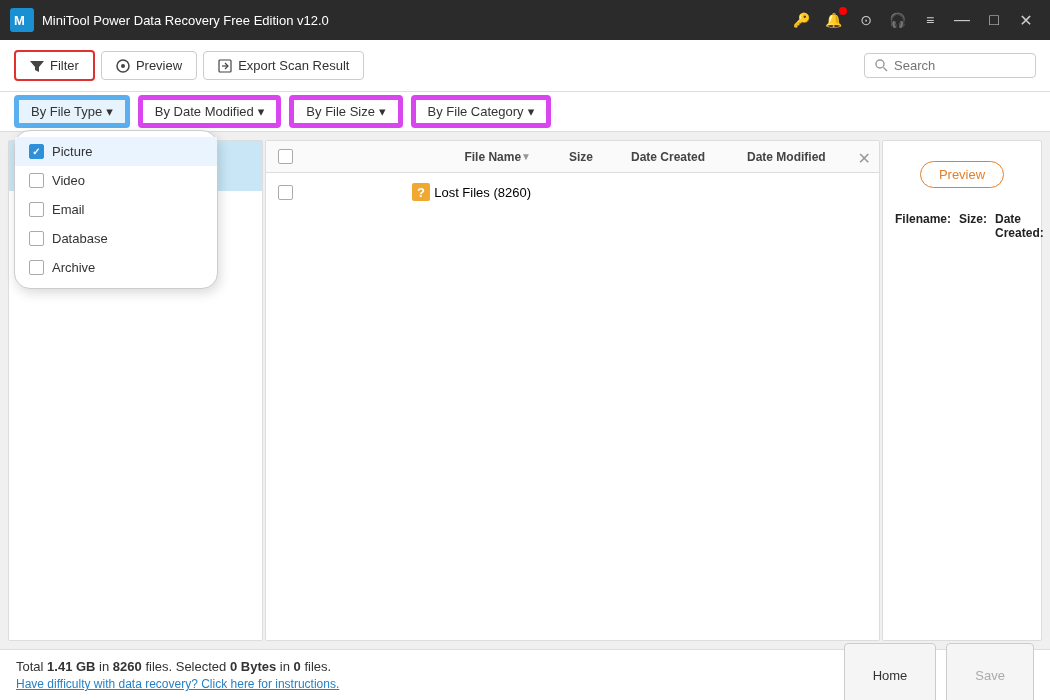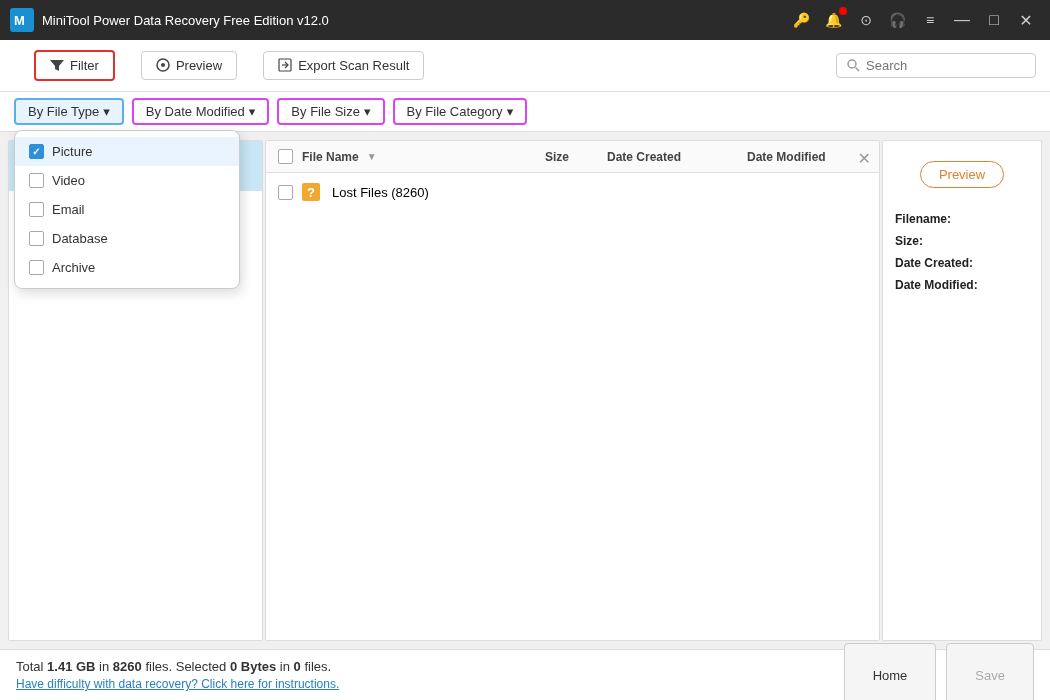--- a/index.html
+++ b/index.html
@@ -86,43 +86,42 @@
       height: 52px;
       display: flex;
       align-items: center;
       padding: 0 14px;
       border-bottom: 1px solid #ddd;
       flex-shrink: 0;
       gap: 6px;
     }
     .toolbar-btn {
       display: flex;
-      align-items: flex-start;
+      align-items: flex-end;
       gap: 6px;
       padding: 6px 14px;
       border: 1px solid #ccc;
       border-radius: 4px;
       background: #fff;
       cursor: pointer;
       font-size: 13px;
       color: #333;
-      margin-left: 20px;
     }
     .toolbar-btn.active {
       border: 2px solid #e03030;
       color: #333;
     }
     .search-box {
       margin-left: auto;
       display: flex;
       align-items: center;
       border: 1px solid #ccc;
       border-radius: 4px;
       padding: 4px 10px;
-      width: 200px;
+      width: 172px;
       background: #fff;
     }
     .search-box input {
       border: none;
       outline: none;
       font-size: 13px;
       width: 100%;
       color: #999;
     }
     .search-icon-svg {
@@ -141,43 +140,43 @@
       border-bottom: 1px solid #ddd;
       flex-shrink: 0;
       gap: 8px;
       position: relative;
     }
     .filter-dropdown {
       display: flex;
       align-items: center;
       gap: 4px;
       padding: 4px 12px;
-      border: 2px solid #d946ef;
+      border: 5px solid #d946ef;
       border-radius: 4px;
       background: #fff;
       cursor: pointer;
       font-size: 13px;
       color: #333;
     }
     .filter-dropdown.active {
       background: #e8f4fd;
       border-color: #5aafec;
     }
 
     
     .dropdown-menu {
       position: absolute;
       top: 38px;
       left: 14px;
       background: #fff;
       border: 1px solid #ccc;
-      border-radius: 8px;
+      border-radius: 16px;
       box-shadow: 2px 4px 12px rgba(0,0,0,0.15);
       z-index: 100;
-      width: 226px;
+      width: 204px;
       padding: 6px 0;
     }
     .dropdown-item {
       display: flex;
       align-items: center;
       gap: 8px;
       padding: 7px 14px;
       cursor: pointer;
       font-size: 13px;
       color: #333;
@@ -239,23 +238,23 @@
       align-items: center;
       padding: 8px 12px;
       border-bottom: 1px solid #ddd;
       background: #fafafa;
       font-weight: 600;
       font-size: 12px;
       color: #444;
       gap: 0;
     }
     .col-checkbox { width: 24px; flex-shrink: 0; }
-    .col-filename { flex: 1; display: flex; align-items: center; gap: 8px; }
+    .col-filename { flex: 1; display: flex; align-items: center; gap: 0; justify-content: flex-end; }
     .col-size { width: 100px; flex-shrink: 0; text-align: center; }
-    .col-created { width: 140px; flex-shrink: 0; }
+    .col-created { width: 116px; flex-shrink: 0; }
     .col-modified { width: 120px; flex-shrink: 0; }
     .sort-icon { font-size: 10px; color: #999; }
 
     .file-list-body {
       flex: 1;
       overflow-y: auto;
       padding: 4px 0;
     }
     .file-row {
       display: flex;
@@ -303,21 +302,21 @@
       cursor: pointer;
       font-size: 13px;
       background: #fff;
       margin-bottom: 16px;
     }
     .preview-meta {
       width: 100%;
       font-size: 12px;
       color: #333;
       display: flex;
-      flex-direction: column;
+      flex-direction: row;
       gap: 8px;
     }
     .preview-meta-item {
       display: flex;
       flex-direction: column;
     }
     .preview-meta-label {
       font-weight: 600;
       color: #222;
     }

